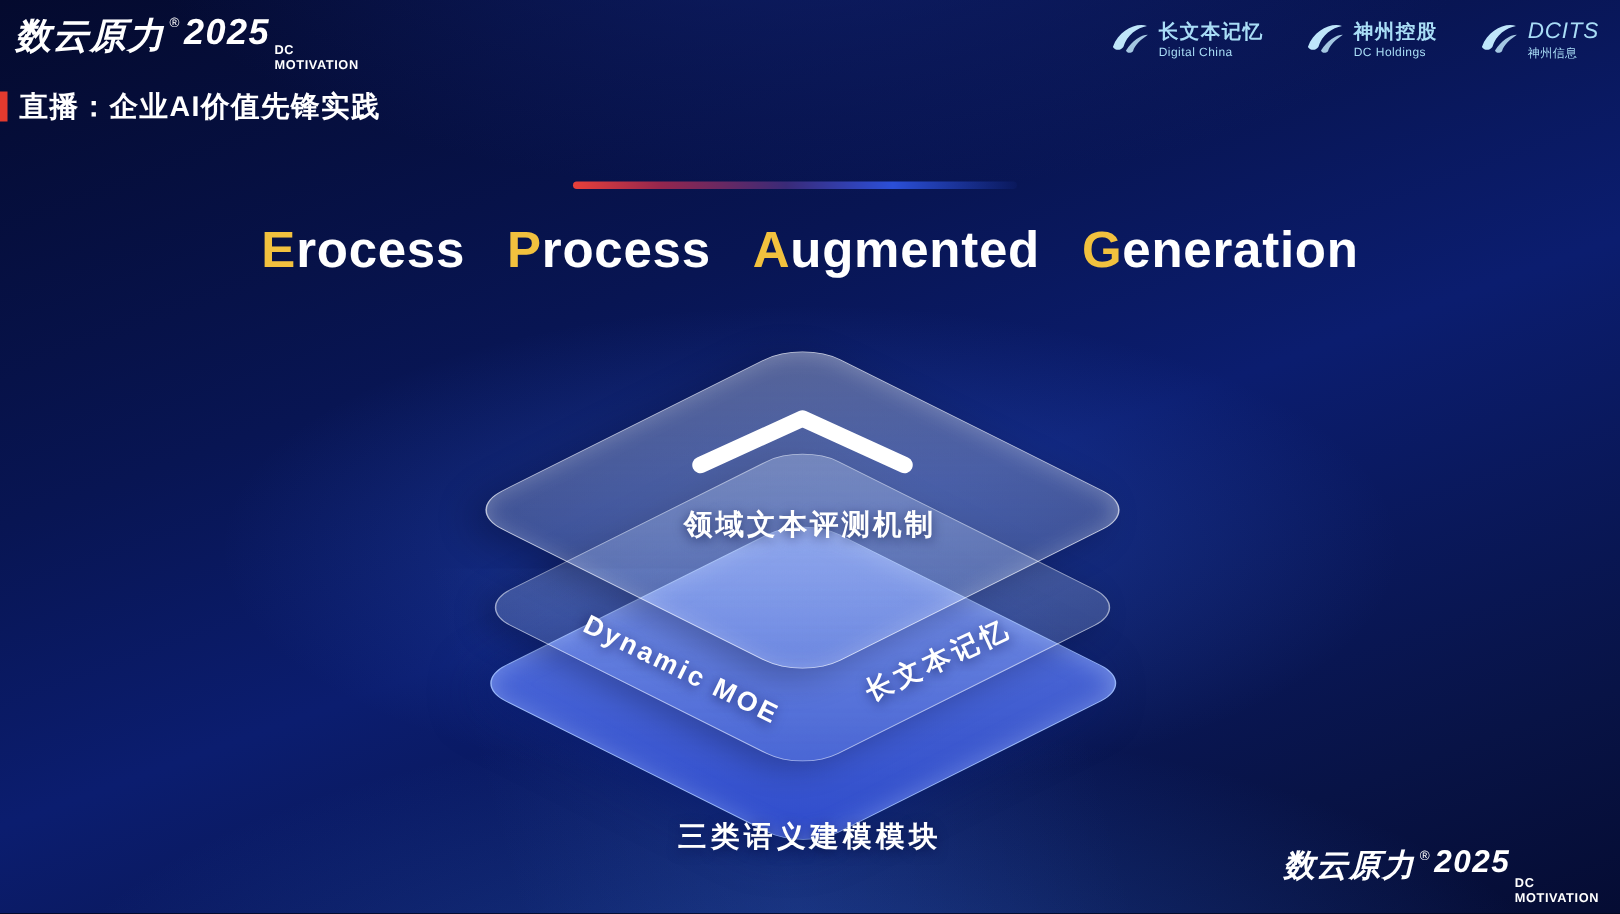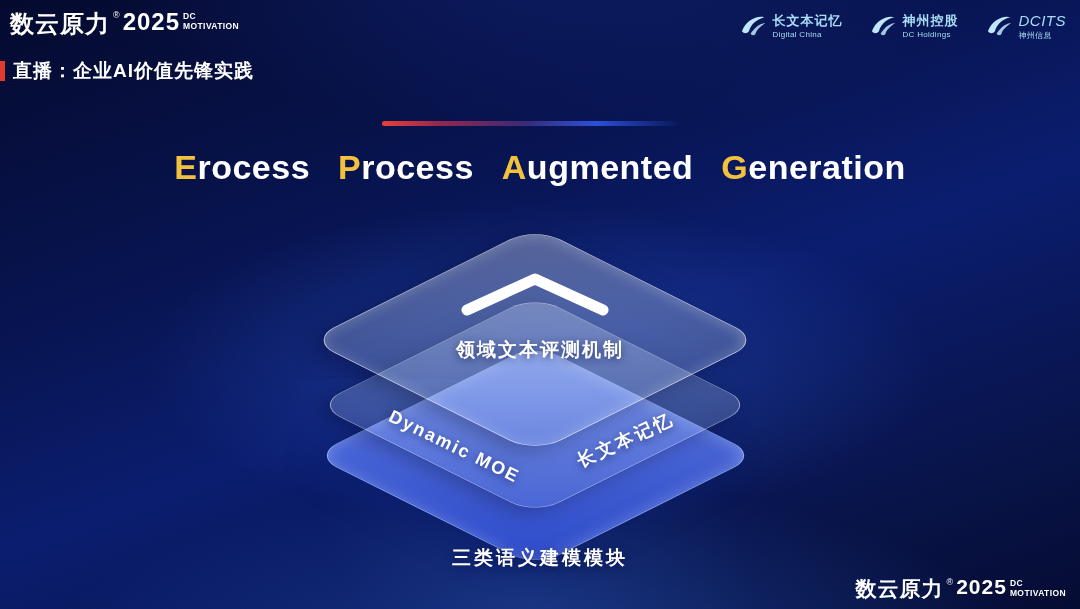--- a/index.html
+++ b/index.html
@@ -14,23 +14,23 @@
       radial-gradient(ellipse 60% 45% at 50% -10%, rgba(20,40,130,0.55), rgba(20,40,130,0) 70%),
       linear-gradient(160deg, #040a2e 0%, #081553 35%, #0b1d6f 55%, #081346 85%, #050c33 100%);
   }
   .beam {
     position:absolute; left:18%; bottom:0; width:64%; height:230px; z-index:1;
     background:linear-gradient(75deg, transparent 20%, rgba(90,140,255,0.10) 45%, transparent 75%);
   }
 
   
   .brand { display:flex; align-items:flex-start; gap:3px; color:#fff; z-index:50; }
-  .brand-name, .brand-year { font-size:24px; font-weight:900; letter-spacing:1px; white-space:nowrap; }
+  .brand-name, .brand-year { font-size:24px; font-weight:900; font-style:italic; letter-spacing:1px; white-space:nowrap; }
   .brand-reg { font-size:9px; margin-top:2px; }
-  .brand-tag { display:flex; flex-direction:column; font-size:8.5px; font-weight:700; letter-spacing:0.4px; margin-top:3px; line-height:1.2; }
+  .brand-tag { display:flex; flex-direction:column; font-size:8.5px; font-weight:700; letter-spacing:0.4px; margin-top:20px; line-height:1.2; }
   .top-left { position:absolute; left:10px; top:8px; }
   .footer-brand { position:absolute; right:14px; bottom:6px; }
   .footer-brand .brand-name, .footer-brand .brand-year { font-size:21px; }
 
   
   .live { position:absolute; left:0; top:58px; display:flex; align-items:center; gap:8px; z-index:50; }
   .red-bar { width:5px; height:20px; background:#e23a2e; }
   .live-text { font-size:19px; font-weight:800; letter-spacing:1px; }
 
   

